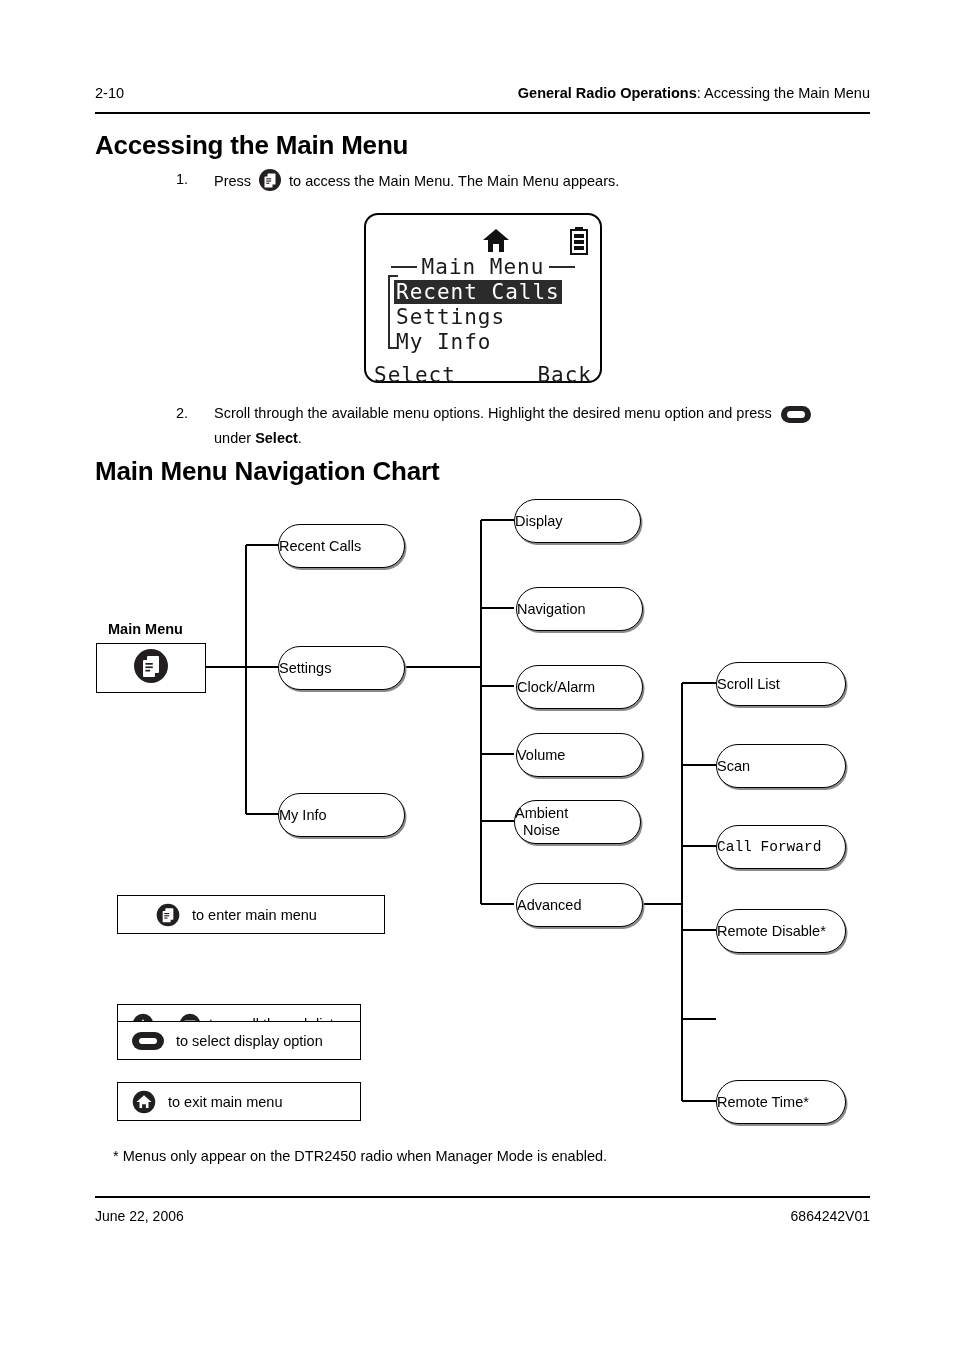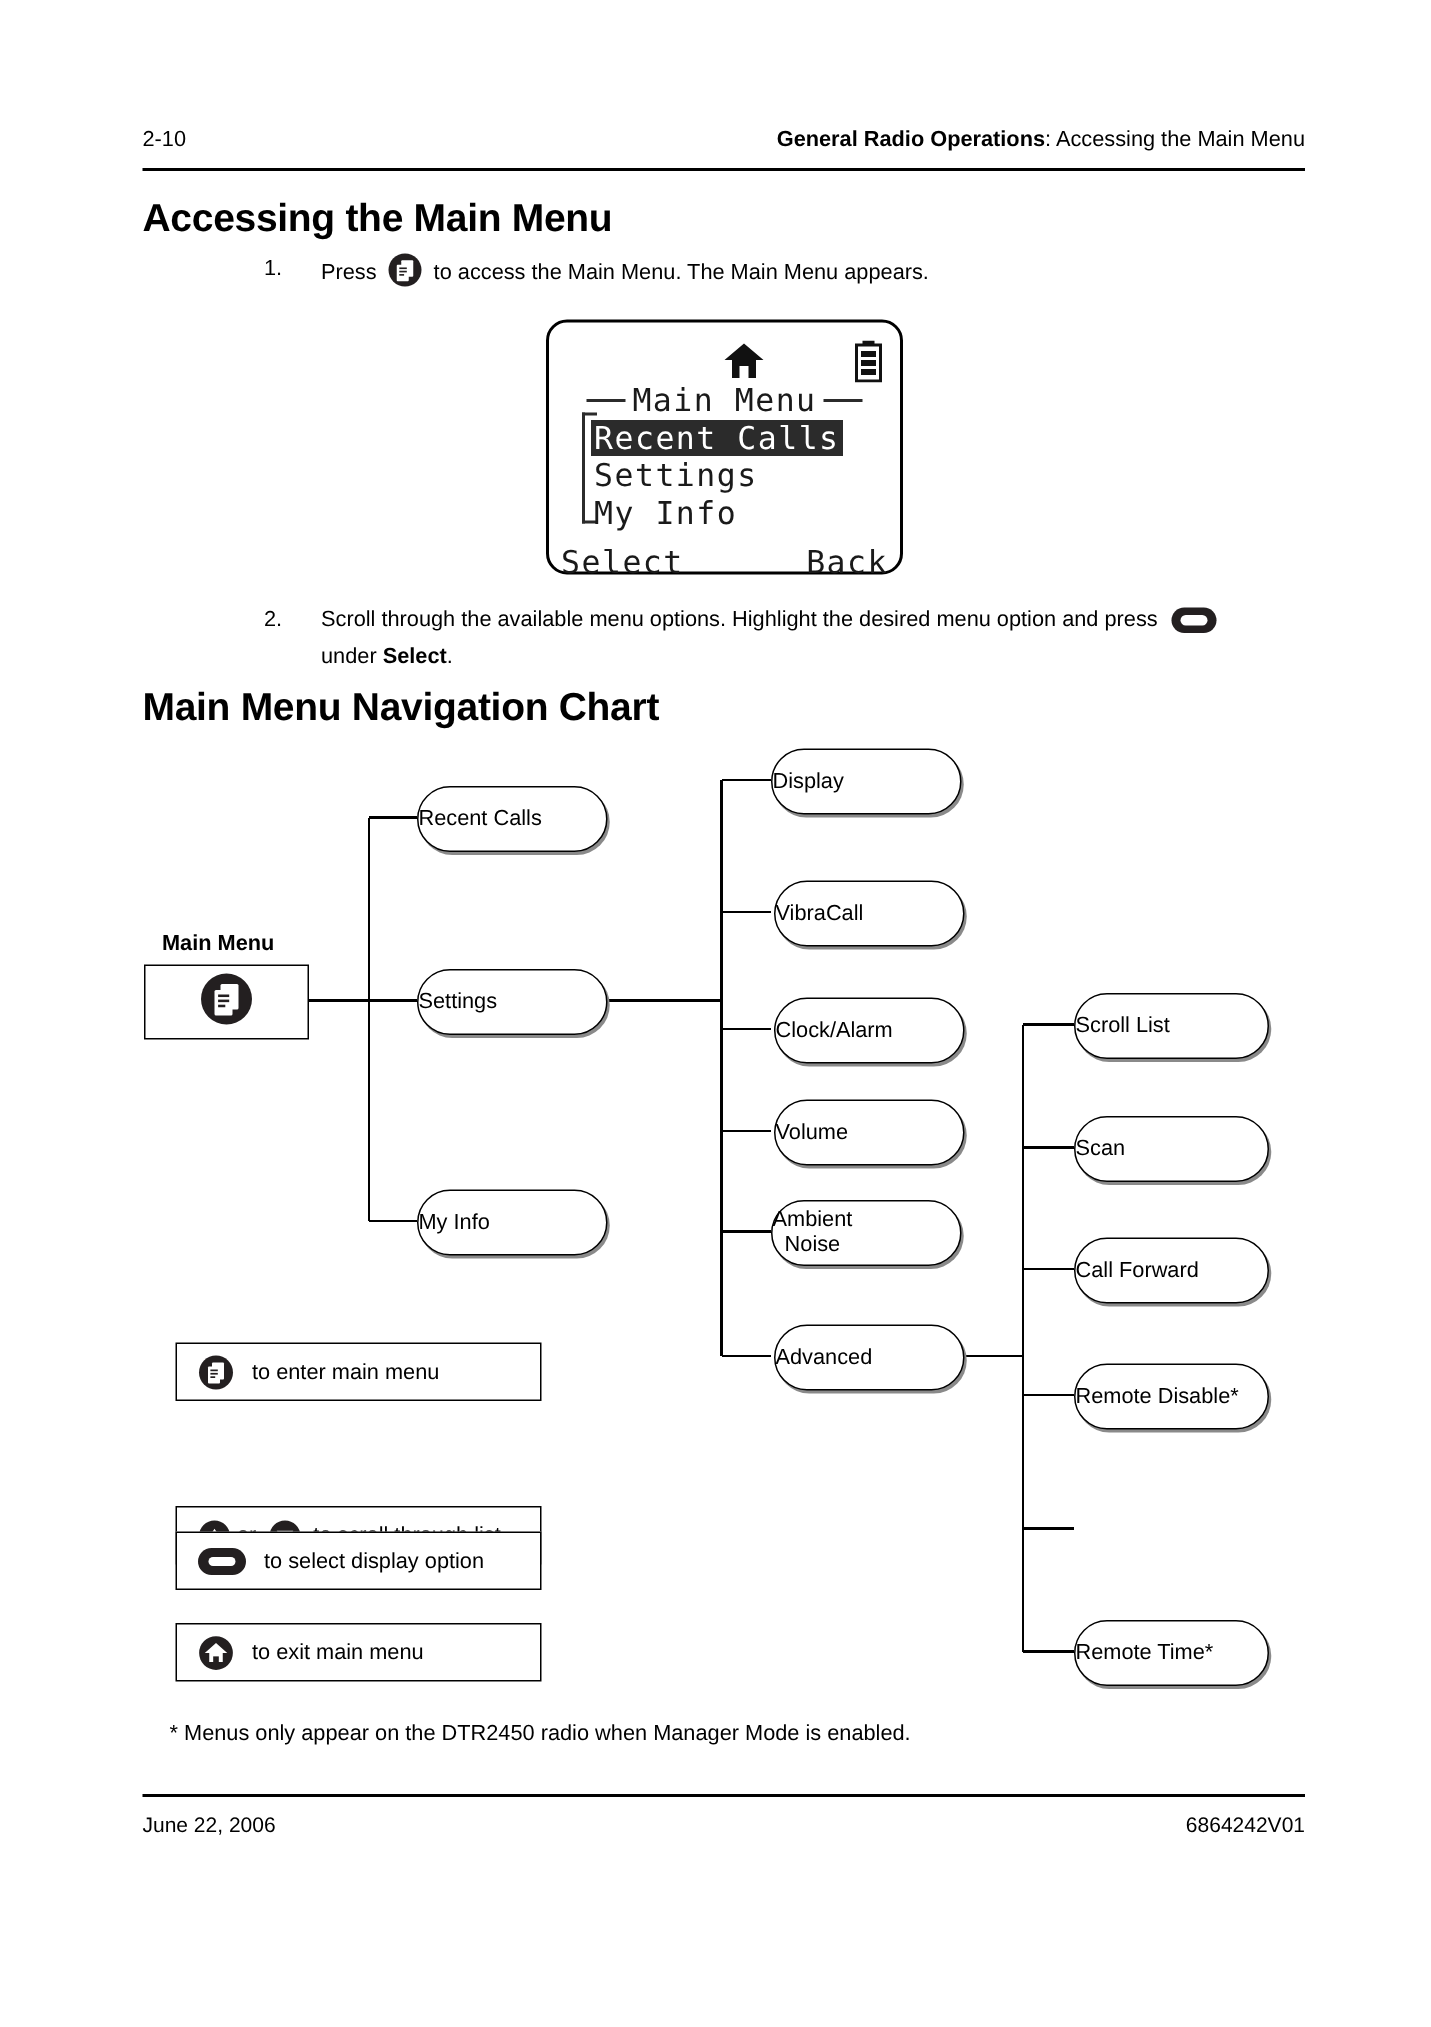--- a/index.html
+++ b/index.html
@@ -200,21 +200,21 @@
       <span>Settings</span>
     </div>
   <div class="pill" style="left:278px;top:793px;width:125px;height:42px;">
       <span>My Info</span>
     </div>
 
   <div class="pill" style="left:514px;top:499px;width:125px;height:42px;">
       <span>Display</span>
     </div>
   <div class="pill" style="left:516px;top:587px;width:125px;height:42px;">
-      <span>VibraCall</span>
+      <span>Navigation</span>
     </div>
   <div class="pill" style="left:516px;top:665px;width:125px;height:42px;">
       <span>Clock/Alarm</span>
     </div>
   <div class="pill" style="left:516px;top:733px;width:125px;height:42px;">
       <span>Volume</span>
     </div>
   <div class="pill" style="left:514px;top:800px;width:125px;height:42px;">
       <span style="white-space:pre-line;">Ambient
 Noise</span>
@@ -222,31 +222,31 @@
   <div class="pill" style="left:516px;top:883px;width:125px;height:42px;">
       <span>Advanced</span>
     </div>
 
   <div class="pill" style="left:716px;top:662px;width:128px;height:42px;">
       <span>Scroll List</span>
     </div>
   <div class="pill" style="left:716px;top:744px;width:128px;height:42px;">
       <span>Scan</span>
     </div>
-  <div class="pill" style="left:716px;top:825px;width:128px;height:42px;">
+  <div class="pill" style="left:716px;top:825px;width:128px;height:42px;font-family:Liberation Mono, monospace;">
       <span>Call Forward</span>
     </div>
   <div class="pill" style="left:716px;top:909px;width:128px;height:42px;">
       <span>Remote Disable*</span>
     </div>
   <div class="pill" style="left:716px;top:1080px;width:128px;height:42px;">
       <span>Remote Time*</span>
     </div>
 
-  <div class="legend" style="left:117px;top:895px;width:242px;height:37px;">
+  <div class="legend" style="left:117px;top:895px;width:242px;height:37px;padding-left:24px;">
     <span class="lg-ic">
       <svg width="24" height="24" viewBox="0 0 36 36">
         <circle cx="18" cy="18" r="17" fill="#231f20"></circle>
         <g fill="#ffffff">
             <rect x="14" y="8" width="12" height="17" rx="1"></rect>
             <rect x="10" y="12" width="12" height="17" rx="1"></rect>
           </g>
         <g fill="#231f20">
             <rect x="12.4" y="15" width="7.4" height="1.7"></rect>
             <rect x="12.4" y="18.4" width="7.4" height="1.7"></rect>

